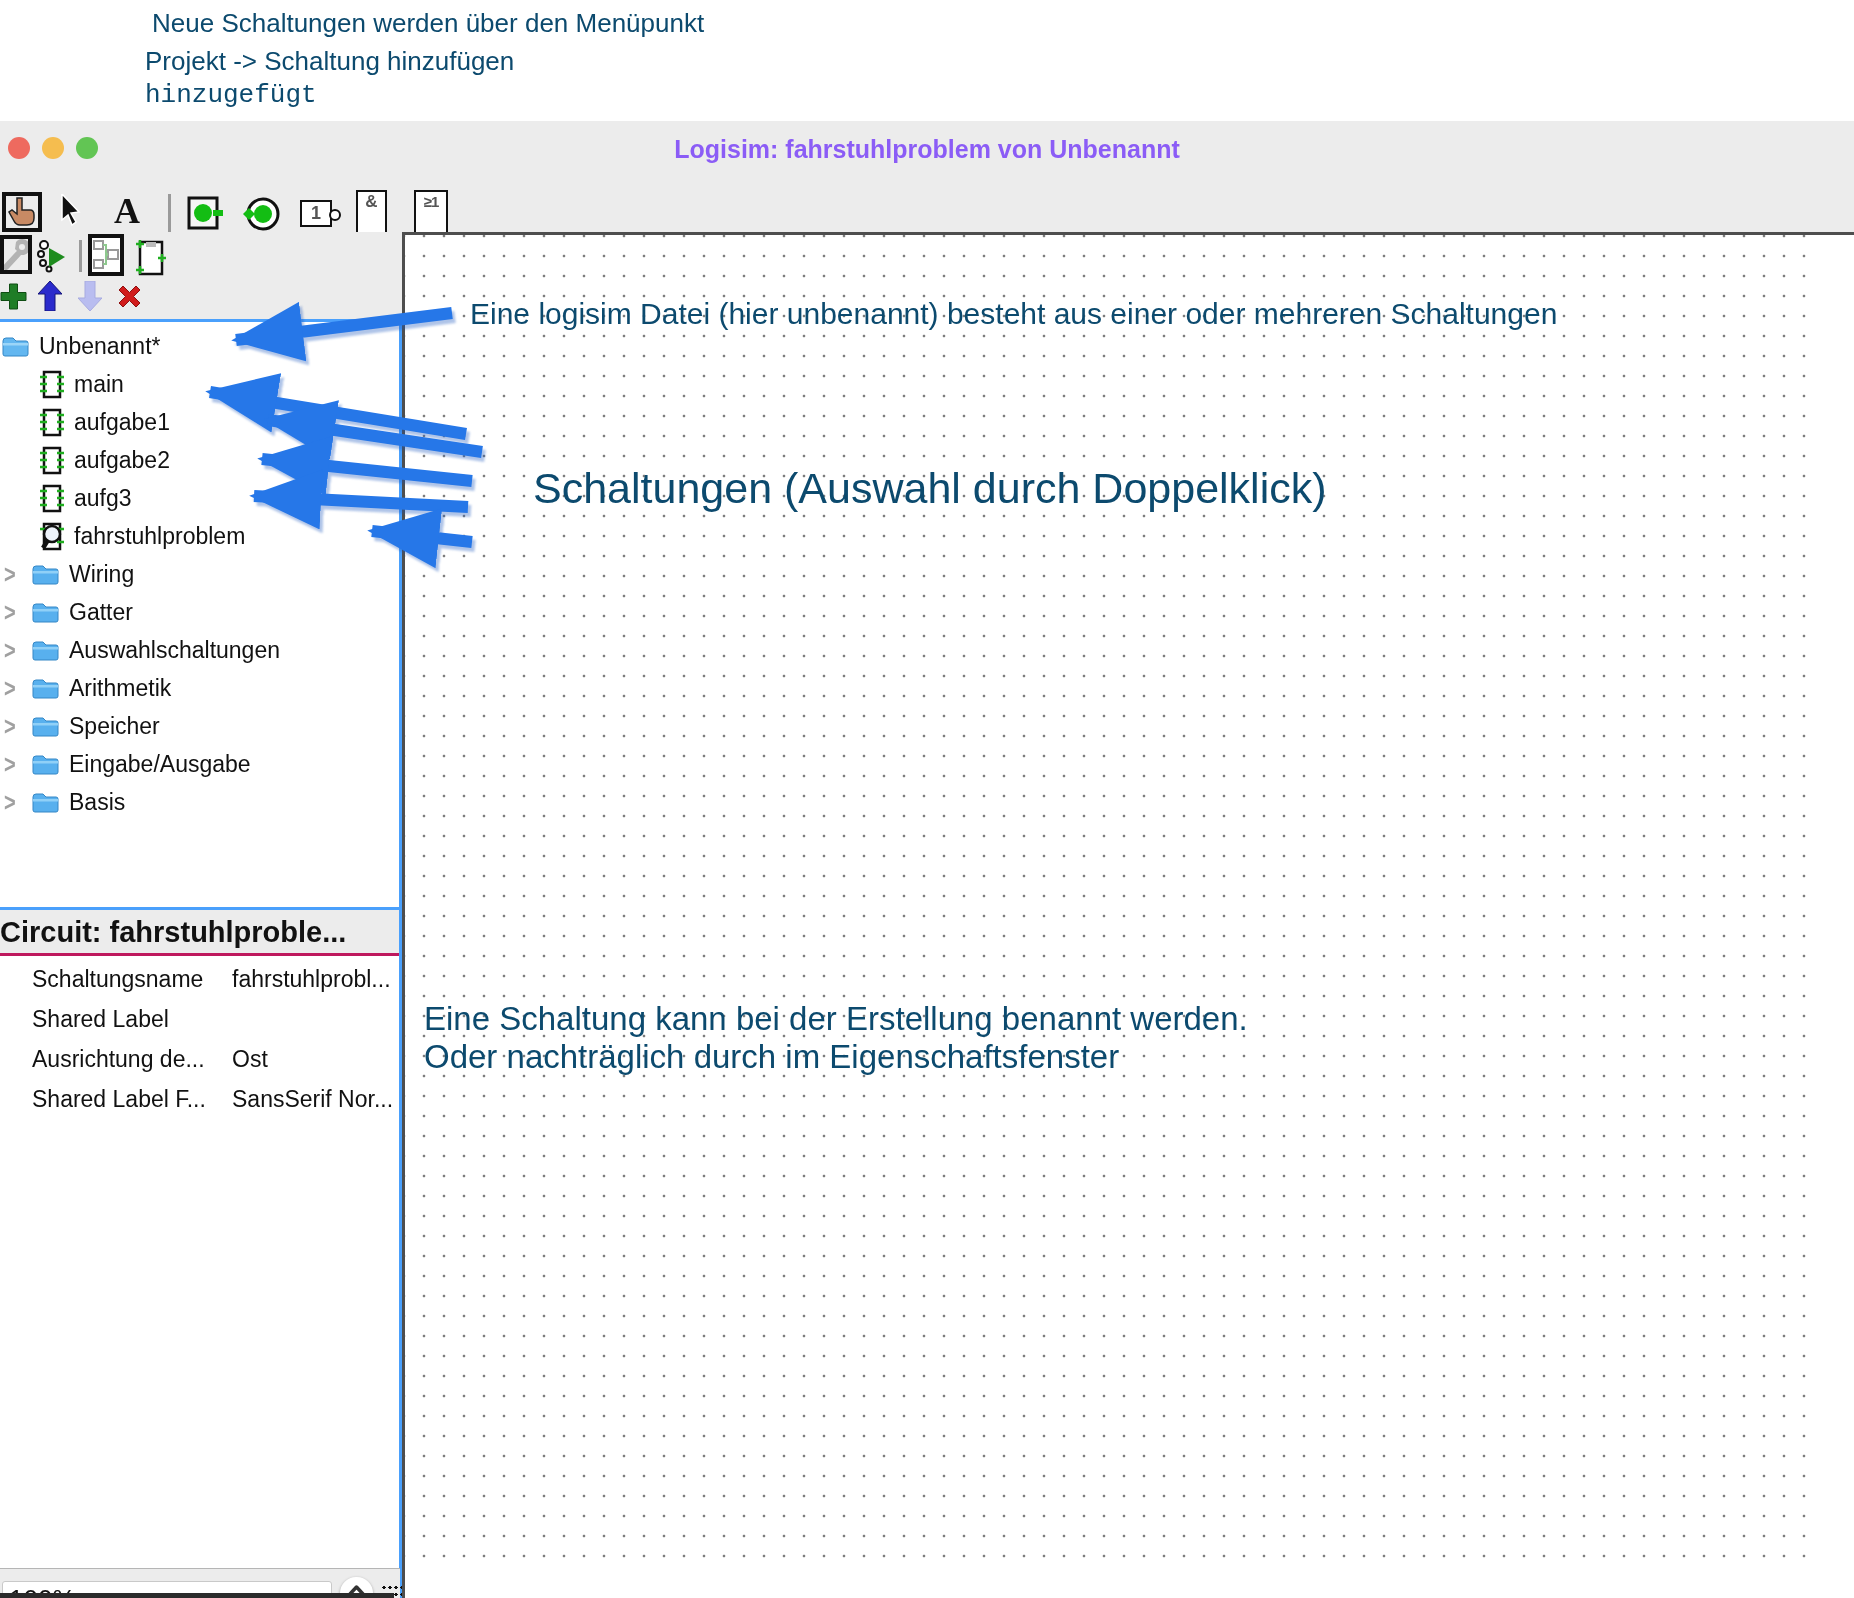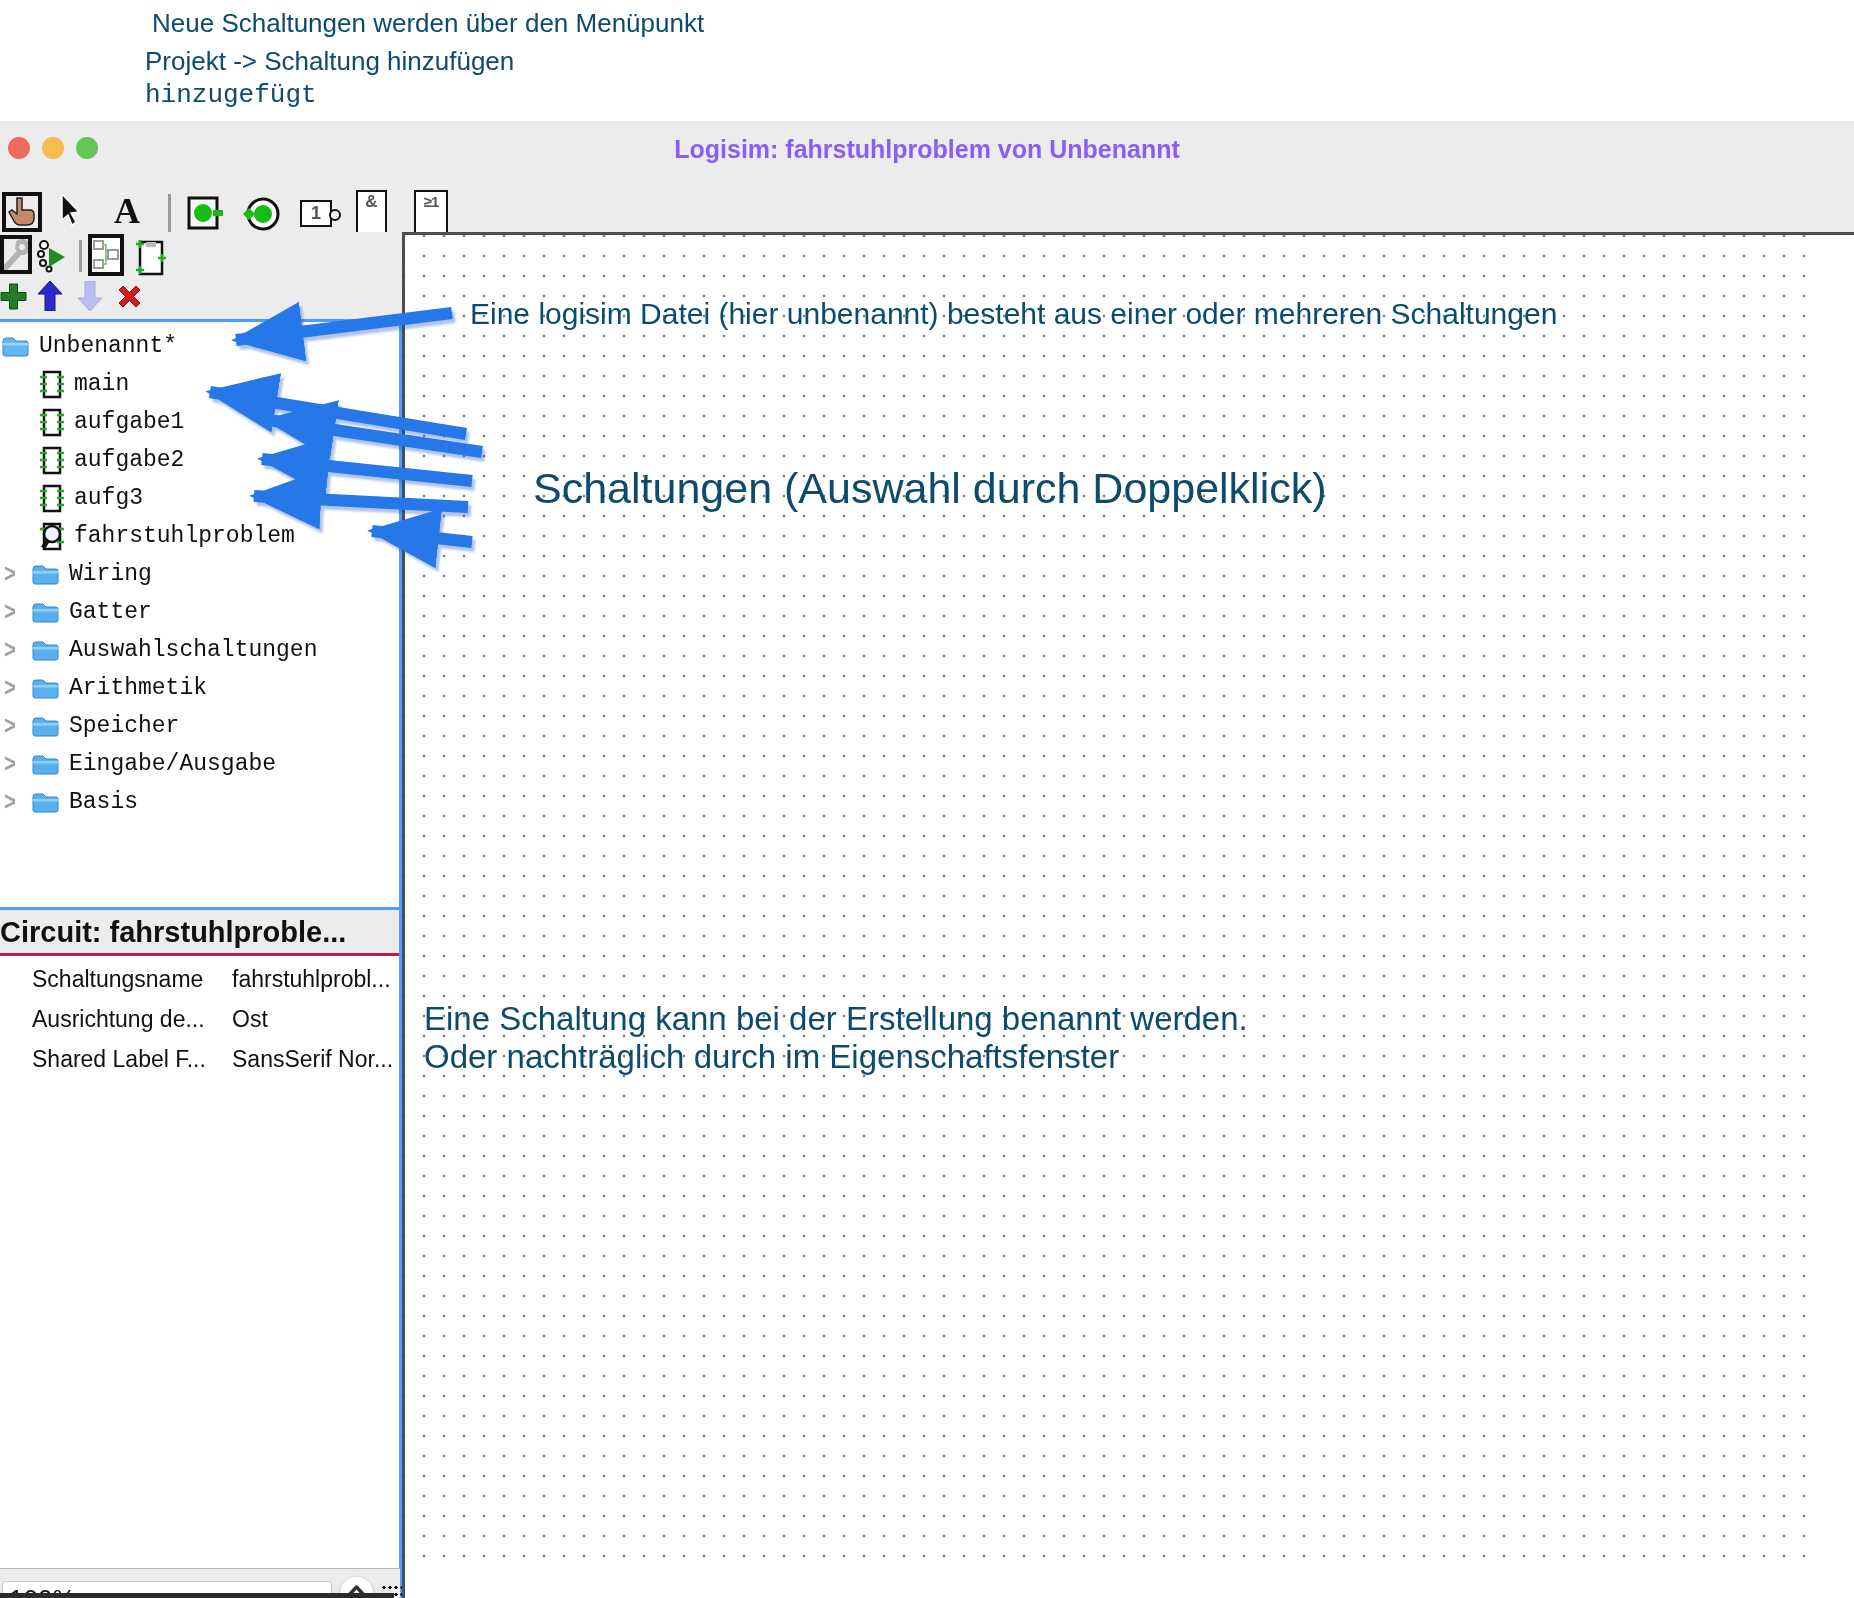--- a/index.html
+++ b/index.html
@@ -17,21 +17,21 @@
   .lpanel-toolbg{position:absolute;left:0;top:232px;width:402px;height:87px;background:#ececec;}
   .toolbox{position:absolute;box-sizing:border-box;}
   .sel{border:4px solid #111;background:#ececec;}
   .tooldiv{position:absolute;width:3px;background:#9a9a9a;}
   .gate{position:absolute;background:#fff;border:2.5px solid #111;box-sizing:border-box;
         text-align:center;font-weight:bold;color:#555;}
   .bubble{position:absolute;right:-11px;top:7px;width:8px;height:8px;border:2px solid #111;
           border-radius:50%;background:#fff;}
   
   .blueline{position:absolute;background:#4aa0fc;}
-  .treepane{position:absolute;left:0;top:322px;width:399px;height:552px;background:#fff;font-family:Liberation Mono, monospace;}
+  .treepane{position:absolute;left:0;top:322px;width:399px;height:552px;background:#fff;}
   .tree{position:absolute;left:0;top:5px;width:399px;}
   .trow{height:38px;display:flex;align-items:center;white-space:nowrap;font-size:23px;}
   .trow .lbl{margin-left:10px;}
   .trow.circuit{padding-left:40px;}
   .trow.root{padding-left:2px;}
   .trow.lib{padding-left:4px;}
   .chev{color:#a0a0a0;font-size:20px;font-weight:bold;width:22px;display:inline-block;
         transform:scaleY(1.3);margin-right:6px;}
   
   .propshdr{position:absolute;left:0;top:910px;width:399px;height:46px;background:#ececec;
@@ -284,20 +284,24 @@
   </div>
 </div>
 
 <div class="propshdr">
   <span>Circuit: fahrstuhlproble...</span>
 </div>
 <div class="propspane">
   <div class="prow">
     <span class="plabel">Schaltungsname</span>
     <span class="pvalue">fahrstuhlprobl...</span>
+  </div>
+  <div class="prow">
+    <span class="plabel">Shared Label</span>
+    <span class="pvalue"></span>
   </div>
   <div class="prow">
     <span class="plabel">Ausrichtung de...</span>
     <span class="pvalue">Ost</span>
   </div>
   <div class="prow">
     <span class="plabel">Shared Label F...</span>
     <span class="pvalue">SansSerif Nor...</span>
   </div>
 </div>

